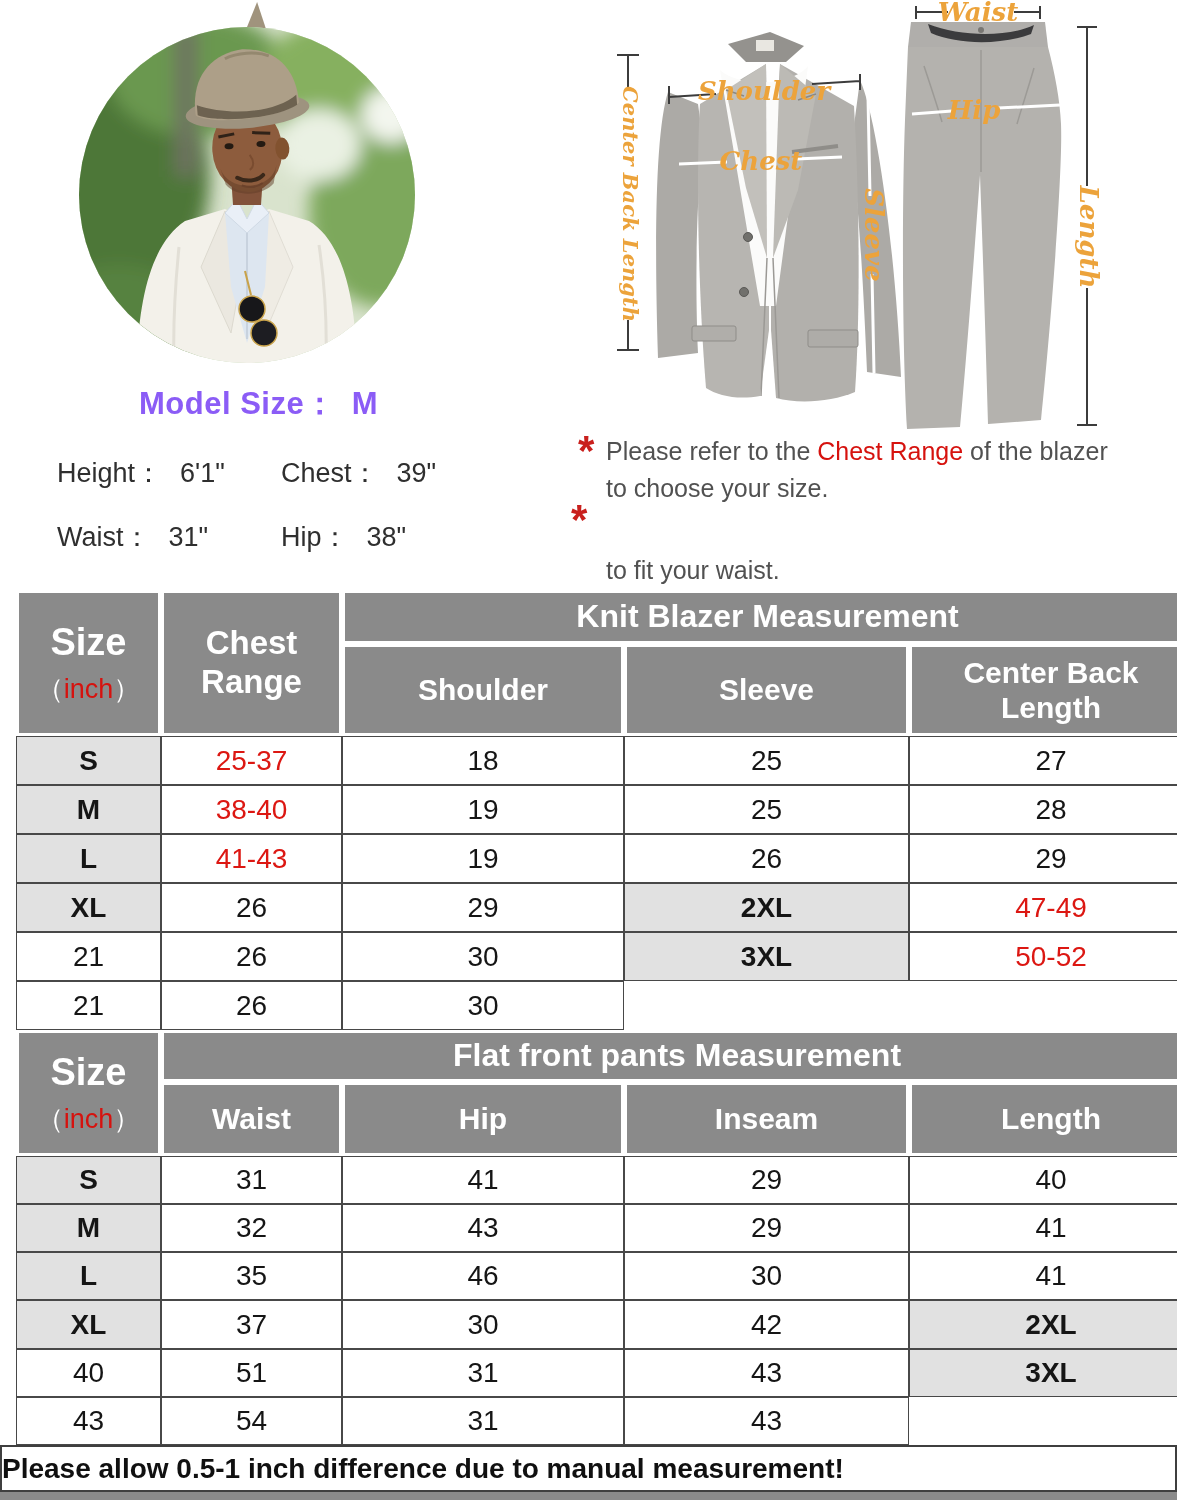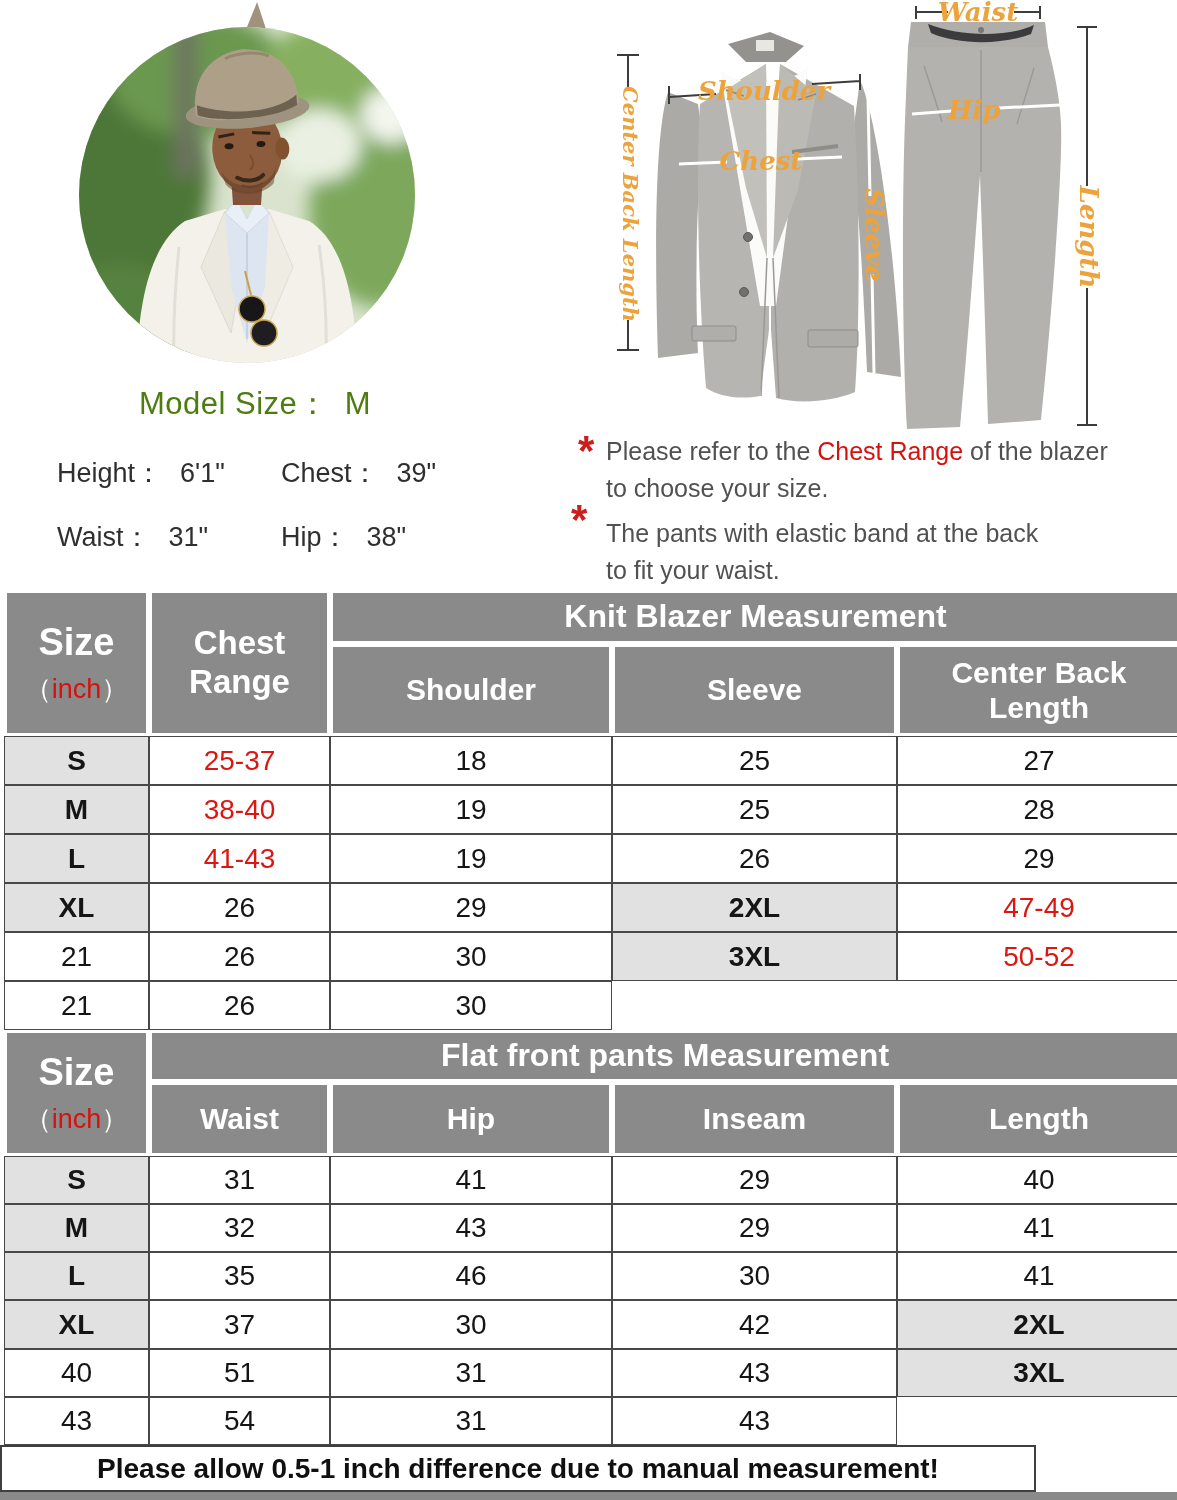--- a/index.html
+++ b/index.html
@@ -13,21 +13,21 @@
   #photo-circle {
     left:79px; top:27px; width:336px; height:336px;
     border-radius:50%; overflow:hidden; background:#cfe0c4;
   }
   #hat-tip {
     left:245px; top:2px; width:22px; height:30px; background:#a0937d;
     clip-path:polygon(55% 0, 100% 100%, 0 100%);
   }
   #model-size {
     left:139px; top:383px; width:420px;
-    font-size:31px; font-weight:normal; color:#4d7c0f; letter-spacing:.5px;
+    font-size:31px; font-weight:bold; color:#8b5cf6; letter-spacing:.5px;
   }
   #model-size .val { margin-left:16px; }
   .stat-row { left:0; width:560px; height:34px; font-size:27px; color:#2f2f2f; }
   #stat-row-1 { top:455px; } #stat-row-2 { top:519px; }
   .stat { position:absolute; top:0; white-space:nowrap; }
   .stat .v { margin-left:18px; }
   .s1 { left:57px; } .s2 { left:281px; }
 
   
   #diagram { left:570px; top:0; width:607px; height:440px; }
@@ -37,21 +37,21 @@
   
   .star { color:#C9201D; font-size:42px; font-weight:bold; line-height:30px; }
   #star-1 { left:578px; top:436px; }
   #star-2 { left:571px; top:505px; }
   .note { left:606px; width:565px; font-size:25px; color:#515151; line-height:37px; }
   #note-1 { top:433px; }
   #note-2 { top:515px; }
   .hl-red { color:#D6120E; }
 
   
-  .tbl { position:absolute; left:4px; display:grid; width:1087px; box-sizing:border-box; }
+  .tbl { position:absolute; left:16px; display:grid; width:1087px; box-sizing:border-box; }
   #blazer-tbl { top:590px; height:440px;
     grid-template-columns:145px 181px 282px 285px 284px;
     grid-template-rows:54px 92px repeat(6, 49px); }
   #pants-tbl { top:1030px; height:415px;
     grid-template-columns:145px 181px 282px 285px 284px;
     grid-template-rows:52px 74px repeat(6, 48.17px); }
   .hc {
     background:#8A8A8A; color:#fff; font-weight:bold;
     border:3px solid #fff; display:flex; flex-direction:column;
     align-items:center; justify-content:center; text-align:center; line-height:1.18;
@@ -64,23 +64,23 @@
   .h-title2 { grid-column:2 / span 4; grid-row:1; font-size:32px;text-align:right; }
   .h-sub { grid-row:2; font-size:30px; padding:0 20px; }
   .dc {
     background:#fff; border:1px solid #484848; display:flex;
     align-items:center; justify-content:center; font-size:28px; color:#151515;
   }
   .dc.size { background:#E1E1E1; font-weight:bold; }
   .dc.red { color:#DC1712; }
 
   #footer-note {
-    left:0; top:1445px; width:1036px; height:47px; box-sizing:border-box;
+    left:0; top:1445px; width:1177px; height:47px; box-sizing:border-box;
     background:#fff; border:2px solid #3F3F3F; display:flex;
-    align-items:center; justify-content:center;
+    align-items:center; justify-content:flex-start;
     font-size:28px; font-weight:bold; color:#101010;
   }
   #bottom-bar { left:0; top:1492px; width:1177px; height:8px; background:#8A8A8A; }
 </style>
 </head>
 <body>
 
 <div id="canvas">
 
   <div class="abs" id="hat-tip"></div>
@@ -205,21 +205,21 @@
     <text class="dlbl" transform="translate(519,237) rotate(90)" text-anchor="middle" dominant-baseline="central">Length</text>
   </svg>
 
   <div class="abs star" id="star-1">*</div>
   <div class="abs note" id="note-1">
     <span>Please refer to the </span><span class="hl-red">Chest Range</span><span> of the blazer</span><br>
     <span>to choose your size.</span>
   </div>
   <div class="abs star" id="star-2">*</div>
   <div class="abs note" id="note-2">
-    <span>The pants with elastic band at the back</span><br>
+    <br>
     <span>to fit your waist.</span>
   </div>
 
   <div class="tbl" id="blazer-tbl">
     <div class="hc h-size">
       <span class="sz">Size</span>
       <span class="in"><span>（</span><span class="hl-red">inch</span><span>）</span></span>
     </div>
     <div class="hc h-chest">
         <span>Chest Range</span>

